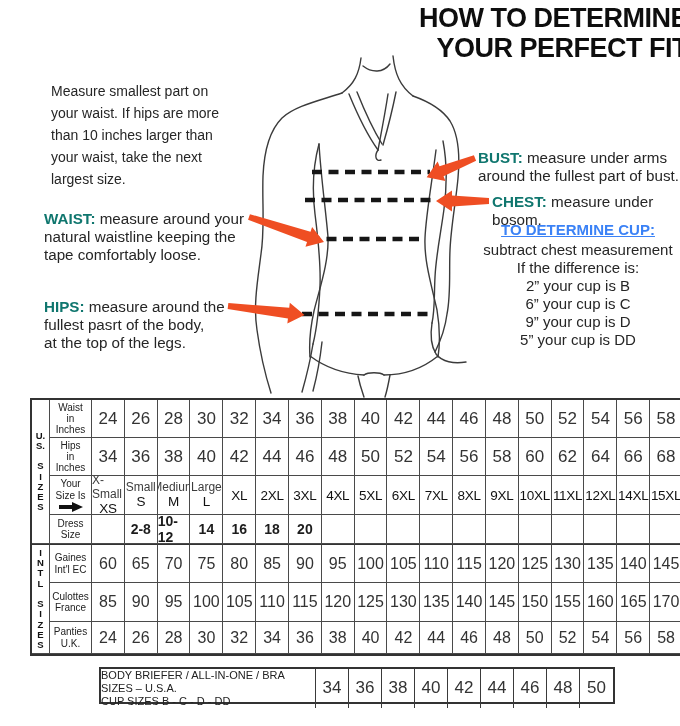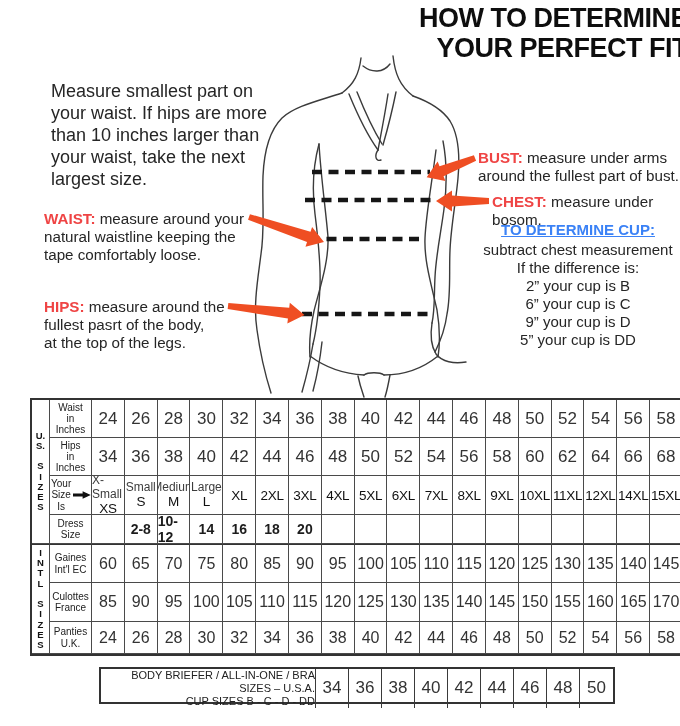--- a/index.html
+++ b/index.html
@@ -1,25 +1,25 @@
 <!DOCTYPE html>
 <html><head>
 <meta charset="utf-8">
 <style>
   html,body{margin:0;padding:0;background:#fff;}
   body{width:680px;height:726px;font-family:"Liberation Sans",sans-serif;color:#222;}
   #page{position:relative;width:680px;height:726px;overflow:hidden;background:#fff;margin-left:16px;}
 
   .title{position:absolute;top:3px;right:8px;text-align:right;font-size:27px;font-weight:bold;
          letter-spacing:-0.5px;line-height:30px;color:#0e0e0e;}
-  .intro{position:absolute;left:35px;top:80px;width:250px;font-size:18px;line-height:22px;
+  .intro{position:absolute;left:35px;top:80px;width:250px;font-size:14px;line-height:22px;
          color:#262626;white-space:pre-line;}
 
   .anno{position:absolute;font-size:15.2px;line-height:18px;color:#262626;}
-  .anno .term{font-weight:bold;color:#ef4444;}
+  .anno .term{font-weight:bold;color:#0f766e;}
   .anno .txt{white-space:pre-line;}
   #anno-bust{left:462px;top:149px;width:230px;}
   #anno-chest{left:476px;top:193px;width:210px;}
   #anno-waist{left:28px;top:210px;width:230px;}
   #anno-hips{left:28px;top:298px;width:220px;}
 
   .cup{position:absolute;left:448px;top:221px;width:228px;text-align:center;color:#262626;}
   .cup h3{margin:0 0 3px 0;font-size:15px;text-decoration:underline;color:#3b82f6;}
   .cup .cline{font-size:15px;line-height:18px;}
 
@@ -38,28 +38,28 @@
   .r1.v,.r2.v{font-size:17px;}
   .lbl{font-size:10px;line-height:1.12;text-align:center;white-space:pre-line;color:#222;}
   .section-lbl{grid-column:1;font-size:9.5px;font-weight:bold;line-height:1.08;text-align:center;
      white-space:pre-line;color:#111;}
   .us-lbl{grid-row:1/span 4;}
   .intl-lbl{grid-row:5/span 3;}
   .size-cell{flex-direction:column;justify-content:center;}
   .size-top{font-size:12px;color:#3c3c3c;line-height:1.1;}
   .size-abbr{font-size:13.5px;font-weight:normal;letter-spacing:-0.3px;color:#111;}
   .r4.v{font-size:14px;font-weight:bold;color:#1c1c1c;}
-  .your-size{flex-direction:row;justify-content:center;gap:1px;}
+  .your-size{flex-direction:column;justify-content:center;gap:1px;}
 
   
   .bra-table{position:absolute;left:83px;top:667px;width:512px;height:33px;display:grid;
      grid-template-columns:215px repeat(9,1fr);border:2px solid #333;background:#fff;}
   .bc{border-right:1.5px solid #3a3a3a;display:flex;align-items:center;justify-content:center;}
   .bc:last-child{border-right:none;}
-  .bra-label{font-size:11px;line-height:1.18;text-align:right;white-space:pre-line;color:#222;padding-left:6px;}
+  .bra-label{font-size:11px;line-height:1.18;text-align:left;white-space:pre-line;color:#222;}
   .bra-val{font-size:17px;color:#333;}
 </style>
 </head>
 <body>
 
 <div id="page">
 
   <div class="title">
     <div>HOW TO DETERMINE</div>
     <div>YOUR PERFECT FIT</div>

